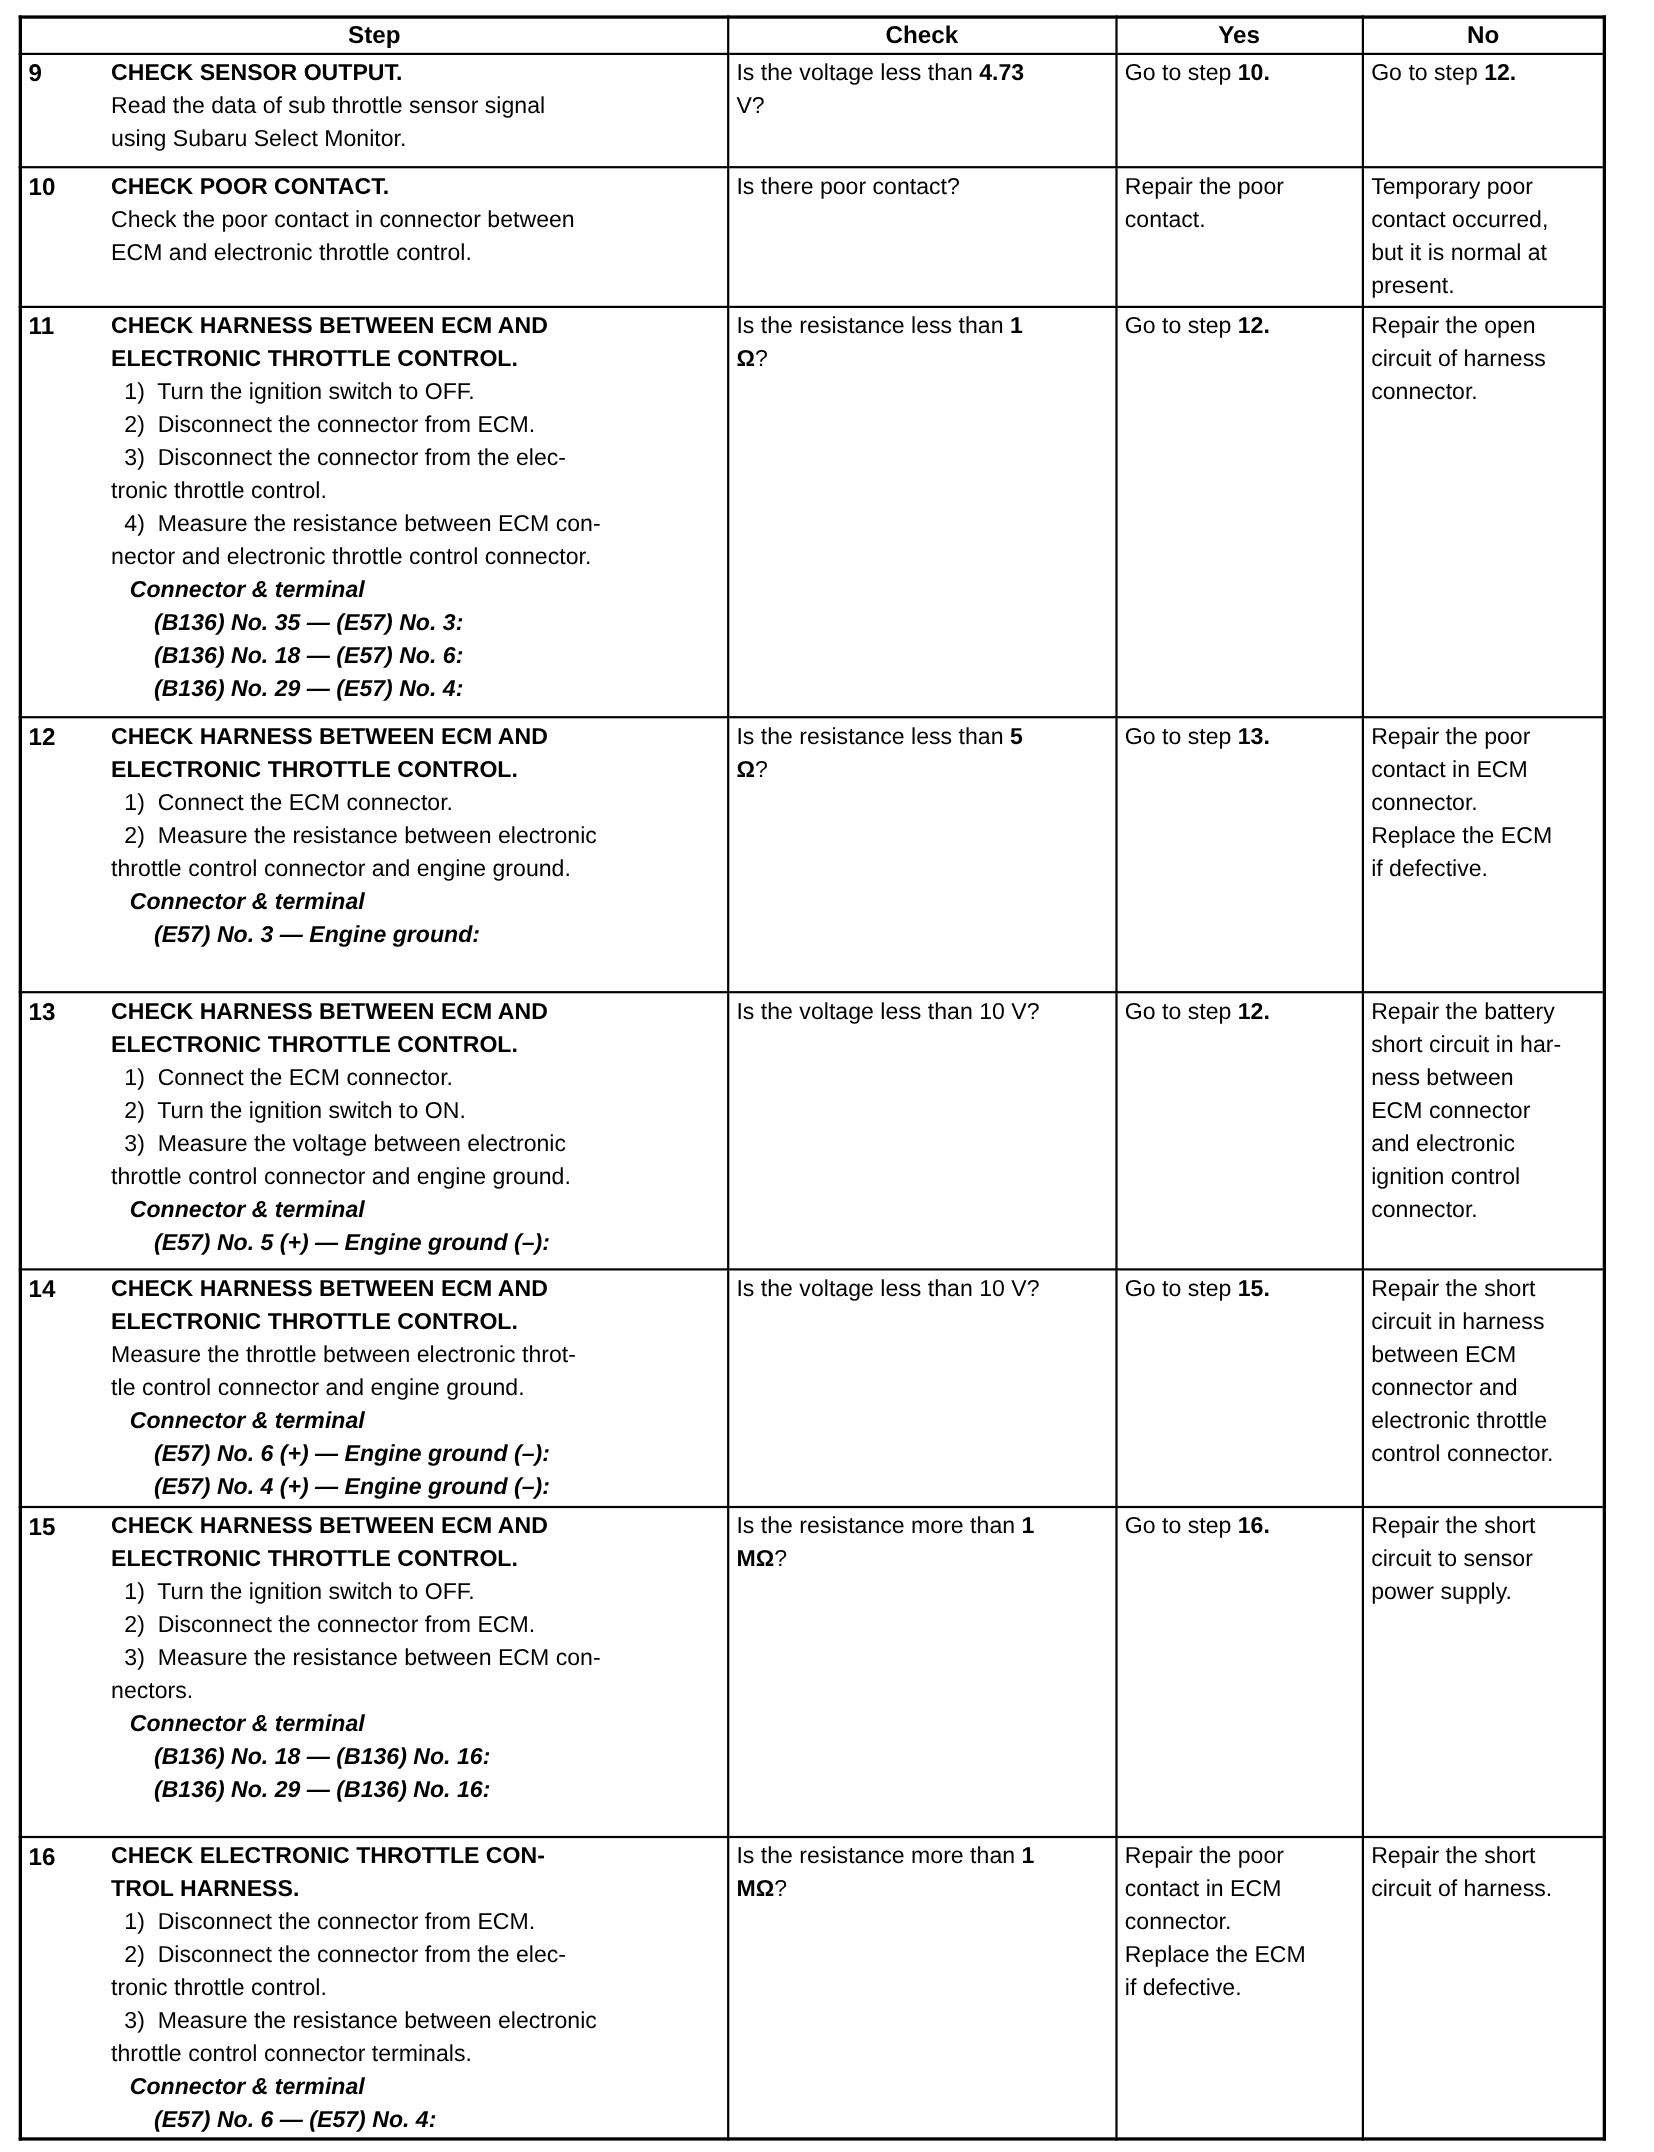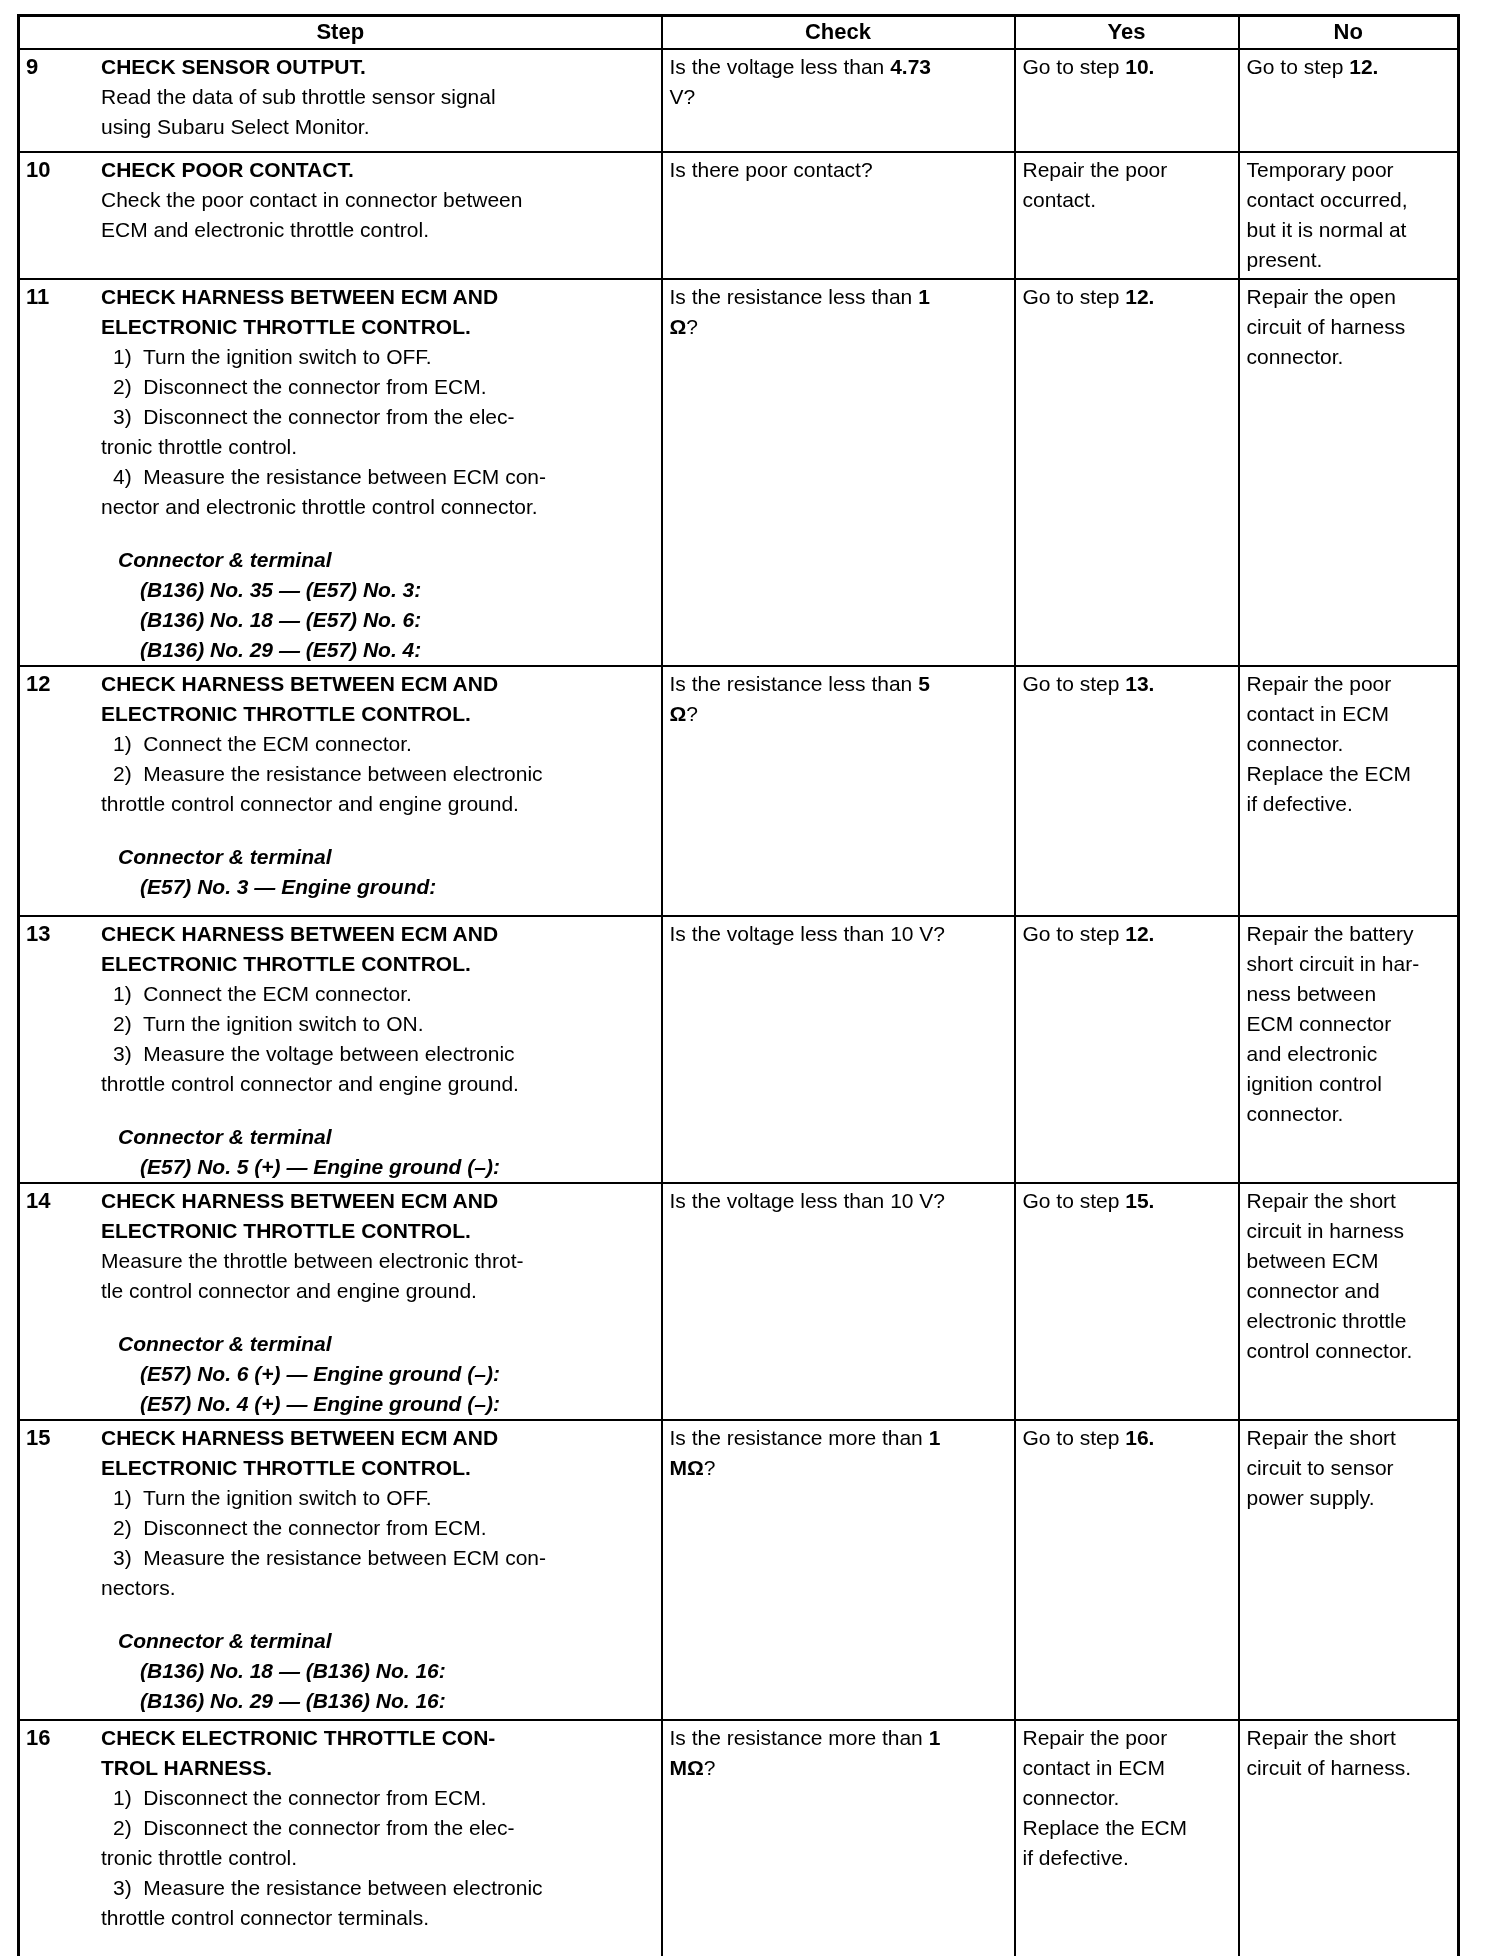--- a/index.html
+++ b/index.html
@@ -66,21 +66,21 @@
   }
   .step-no {
     font-weight: bold;
     font-size: 22px;
     line-height: 30px;
     padding-left: 6px;
   }
   .step-content { padding-right: 14px; }
   .s-title     { font-weight: bold; }
   .s-item      { text-indent: 12px; }
-  .s-connector { font-weight: bold; font-style: italic; padding-left: 17px; margin-top: 23px; }
+  .s-connector { font-weight: bold; font-style: italic; padding-left: 17px; }
   .s-terminal  { font-weight: bold; font-style: italic; padding-left: 39px; }
 
   
   .col-check, .col-yes, .col-no { padding: 2px 3px 0 7px; }
   td .ln b { font-weight: bold; }
 </style>
 </head>
 <body>
 
 <div class="page">

